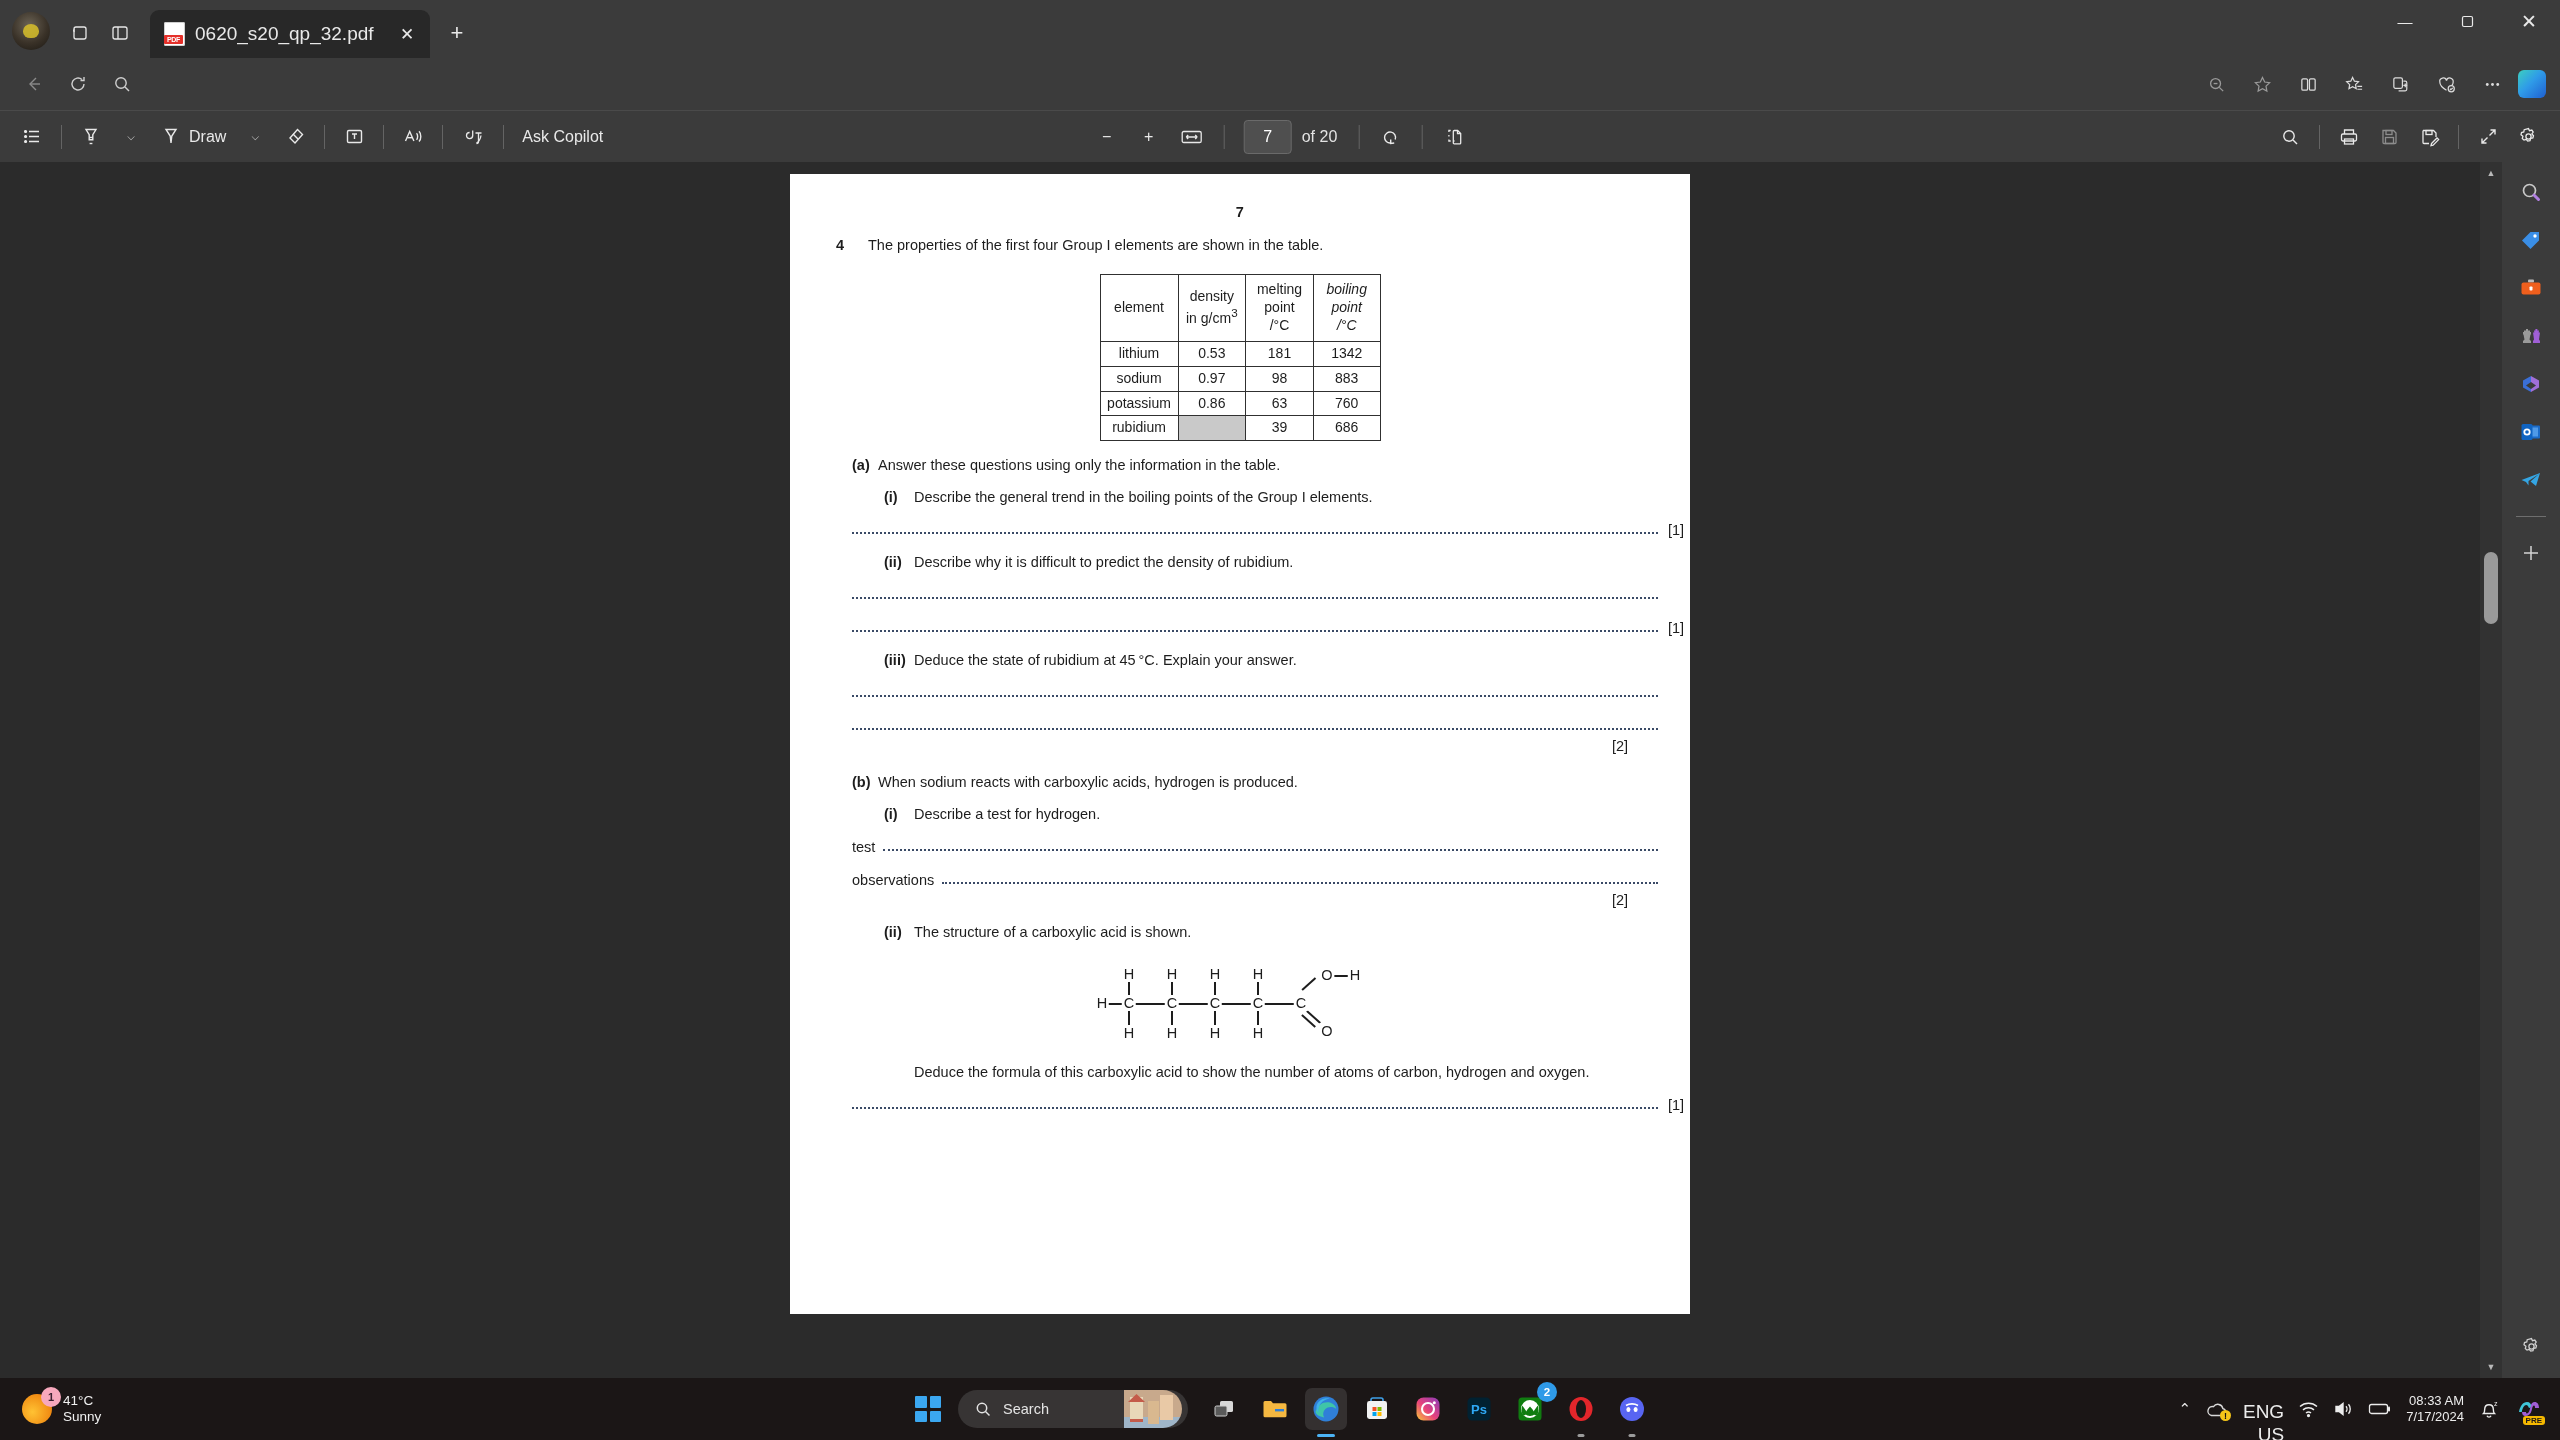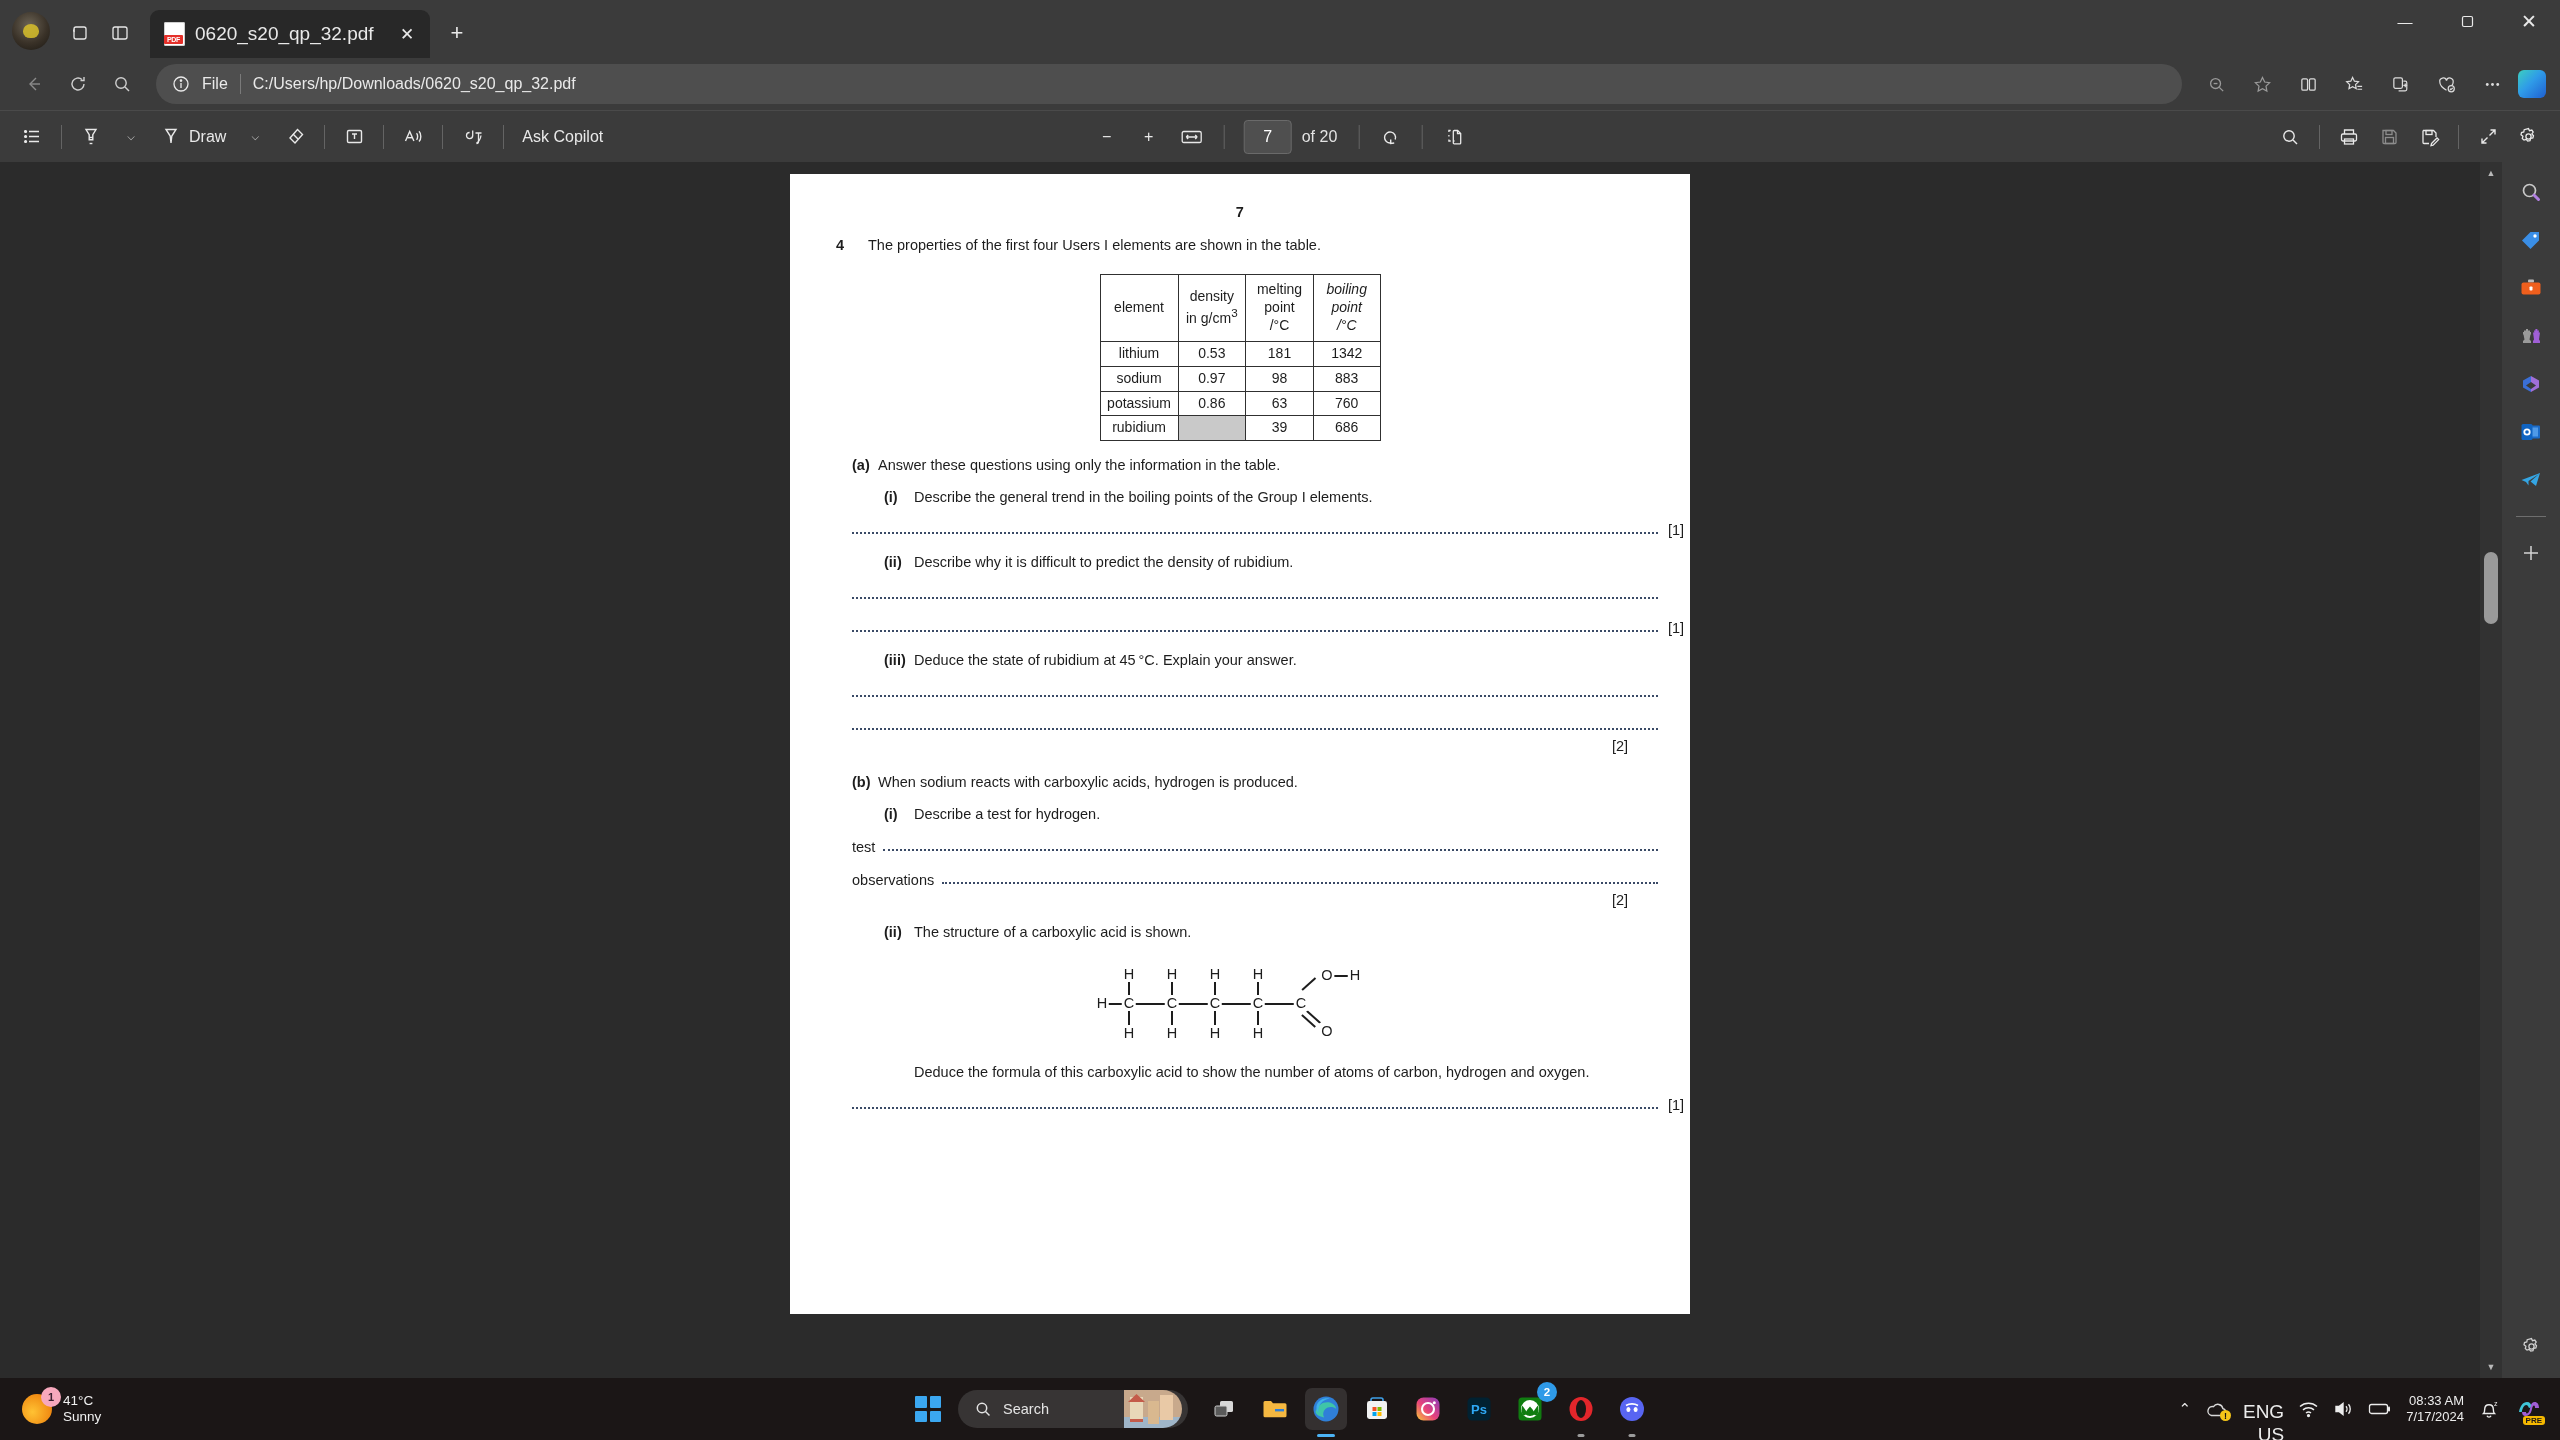--- a/index.html
+++ b/index.html
@@ -341,30 +341,20 @@
         <path d="M16 3v3.5h-3.5"></path>
     </svg>
   </div>
   <div class="nav-btn">
     <svg width="20" height="20" viewBox="0 0 20 20" fill="none" stroke="currentColor" stroke-width="1.4">
       <circle cx="9" cy="9" r="5.2"></circle>
         <path d="M13 13l4 4"></path>
     </svg>
   </div>
 
-  <div class="omnibox">
-    <svg width="18" height="18" viewBox="0 0 18 18" fill="none" stroke="#e9e9e9" stroke-width="1.3">
-      <circle cx="9" cy="9" r="7"></circle>
-        <path d="M9 8v5"></path>
-        <circle cx="9" cy="5.6" r=".7" fill="#e9e9e9"></circle>
-    </svg>
-    <span class="file-lbl">File</span>
-    <span class="omni-sep"></span>
-    <span class="url">C:/Users/hp/Downloads/0620_s20_qp_32.pdf</span>
-  </div>
 
   <div class="omni-right">
     <div class="ab-btn dim">
       <svg width="19" height="19" viewBox="0 0 20 20" fill="none" stroke="currentColor" stroke-width="1.4">
         <circle cx="9" cy="9" r="5.2"></circle>
           <path d="M13 13l4 4"></path>
           <path d="M7 9h4"></path>
       </svg>
     </div>
     <div class="ab-btn dim">
@@ -556,21 +546,21 @@
 
 <div class="content">
 
   <div class="viewer">
     <div class="page">
 
       <div class="pg-num">7</div>
 
       <div class="q-row">
         <div class="q-num">4</div>
-        <div class="q-text">The properties of the first four Users I elements are shown in the table.</div>
+        <div class="q-text">The properties of the first four Group I elements are shown in the table.</div>
       </div>
 
       <table class="props">
         <thead>
           <tr>
             <th class="c-el">element</th>
             <th class="c-de">
               <span>density</span><br>
               <span>in g/cm</span><sup>3</sup>
             </th>

